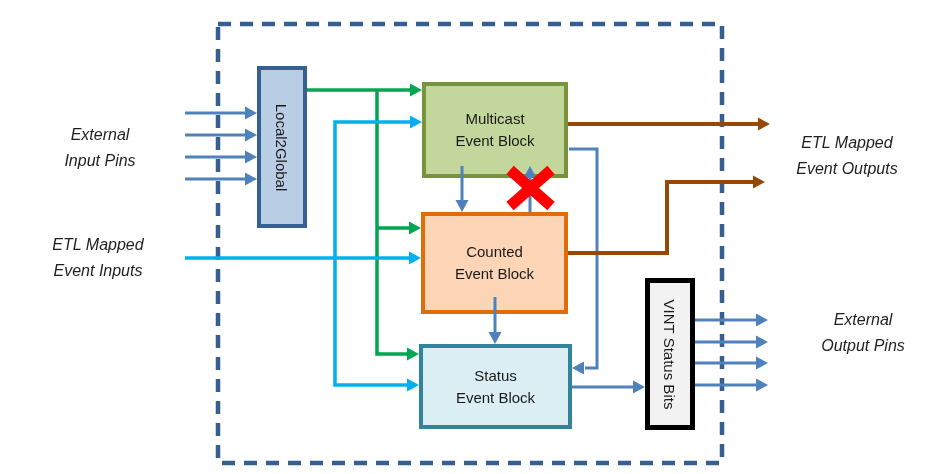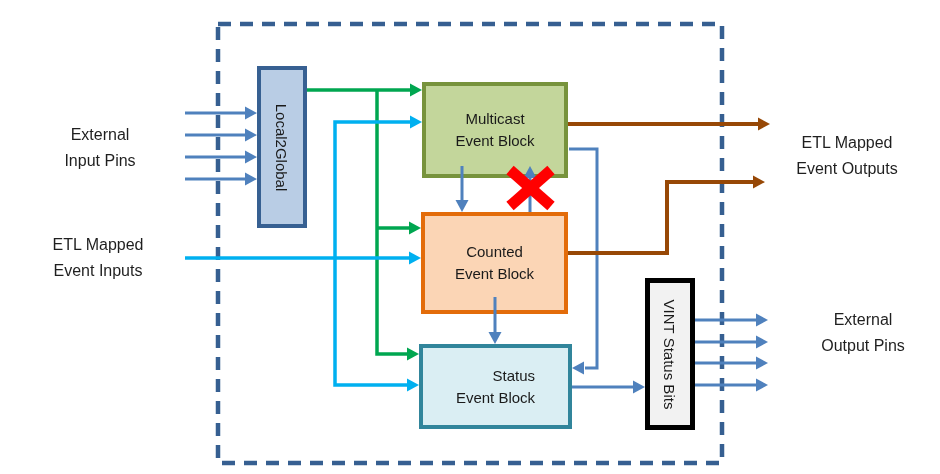--- a/index.html
+++ b/index.html
@@ -2,32 +2,32 @@
 <html style="--arrow-blue: #4f81bd; --arrow-green: #00a650; --arrow-cyan: #00b0f0; --arrow-brown: #974806; --boundary-dash: #365f91; --blocked-x: #ff0000; --local2global-fill: #b9cde5; --local2global-border: #376092; --multicast-fill: #c3d69b; --multicast-border: #77933c; --counted-fill: #fbd5b5; --counted-border: #e36c0a; --status-fill: #daeef3; --status-border: #31859b; --vint-fill: #f2f2f2; --vint-border: #000000;"><head>
 <meta charset="utf-8">
 <style>
   html,body{margin:0;padding:0;background:#ffffff;}
   #stage{
     position:relative;width:940px;height:474px;overflow:hidden;
     font-family:"Liberation Sans",sans-serif;color:#1f1f1f;background:#ffffff;
   }
   .outer-label{
     position:absolute;text-align:center;font-size:16px;line-height:26px;
-    white-space:pre-line;color:#1f1f1f;
+    white-space:pre-line;color:#1f1f1f;font-style:italic;
   }
   .block{
     position:absolute;box-sizing:border-box;display:flex;
     align-items:center;justify-content:center;text-align:center;
   }
   .block-label{white-space:pre-line;font-size:15px;line-height:22px;color:#1a1a1a;}
   .vlabel{white-space:nowrap;transform:rotate(90deg);font-size:15px;color:#1a1a1a;}
   .block-local2global{background:var(--local2global-fill);border:4px solid var(--local2global-border);}
   .block-multicast{background:var(--multicast-fill);border:4px solid var(--multicast-border);}
   .block-counted{background:var(--counted-fill);border:4px solid var(--counted-border);}
-  .block-status{background:var(--status-fill);border:4px solid var(--status-border);text-align:right;}
+  .block-status{background:var(--status-fill);border:4px solid var(--status-border);}
   .block-vint{background:var(--vint-fill);border:5px solid var(--vint-border);}
   svg.wires{position:absolute;left:0;top:0;pointer-events:none;}
   .boundary{fill:none;stroke:var(--boundary-dash);stroke-width:4.5;stroke-dasharray:13 9;}
   .ln-blue{fill:none;stroke:var(--arrow-blue);stroke-width:3;}
   .hd-blue{fill:var(--arrow-blue);stroke:none;}
   .ln-green{fill:none;stroke:var(--arrow-green);stroke-width:3.5;}
   .hd-green{fill:var(--arrow-green);stroke:none;}
   .ln-cyan{fill:none;stroke:var(--arrow-cyan);stroke-width:3.5;}
   .hd-cyan{fill:var(--arrow-cyan);stroke:none;}
   .ln-brown{fill:none;stroke:var(--arrow-brown);stroke-width:4;}

